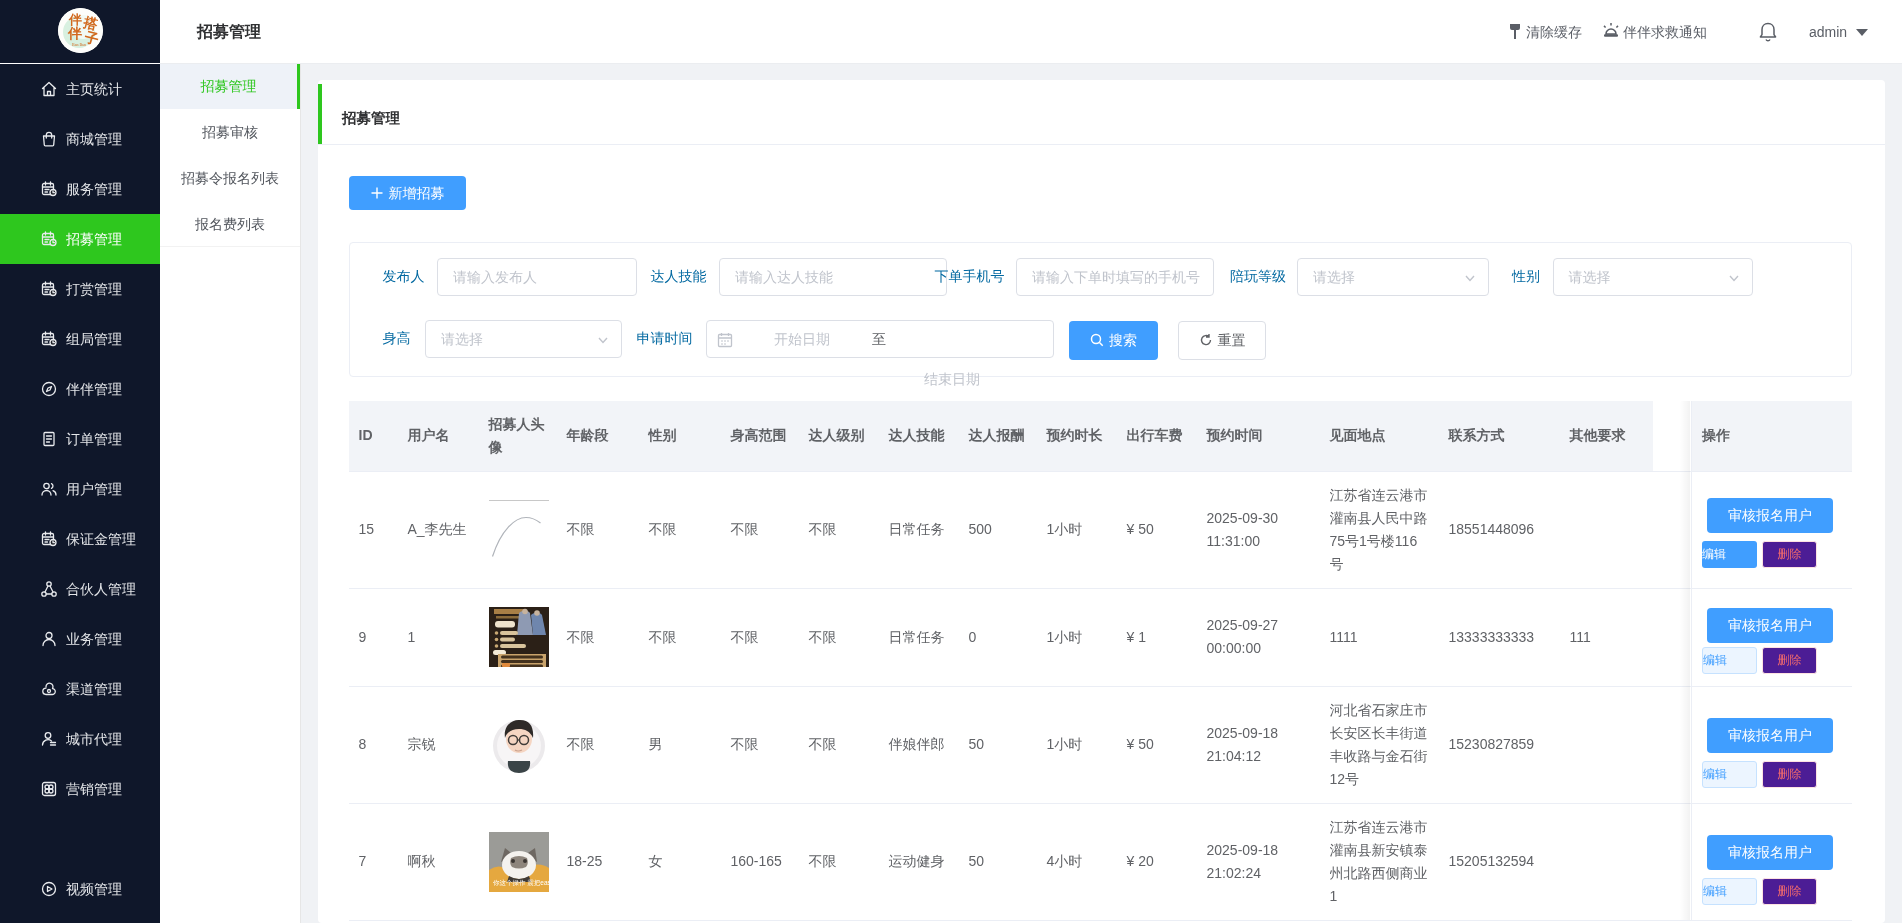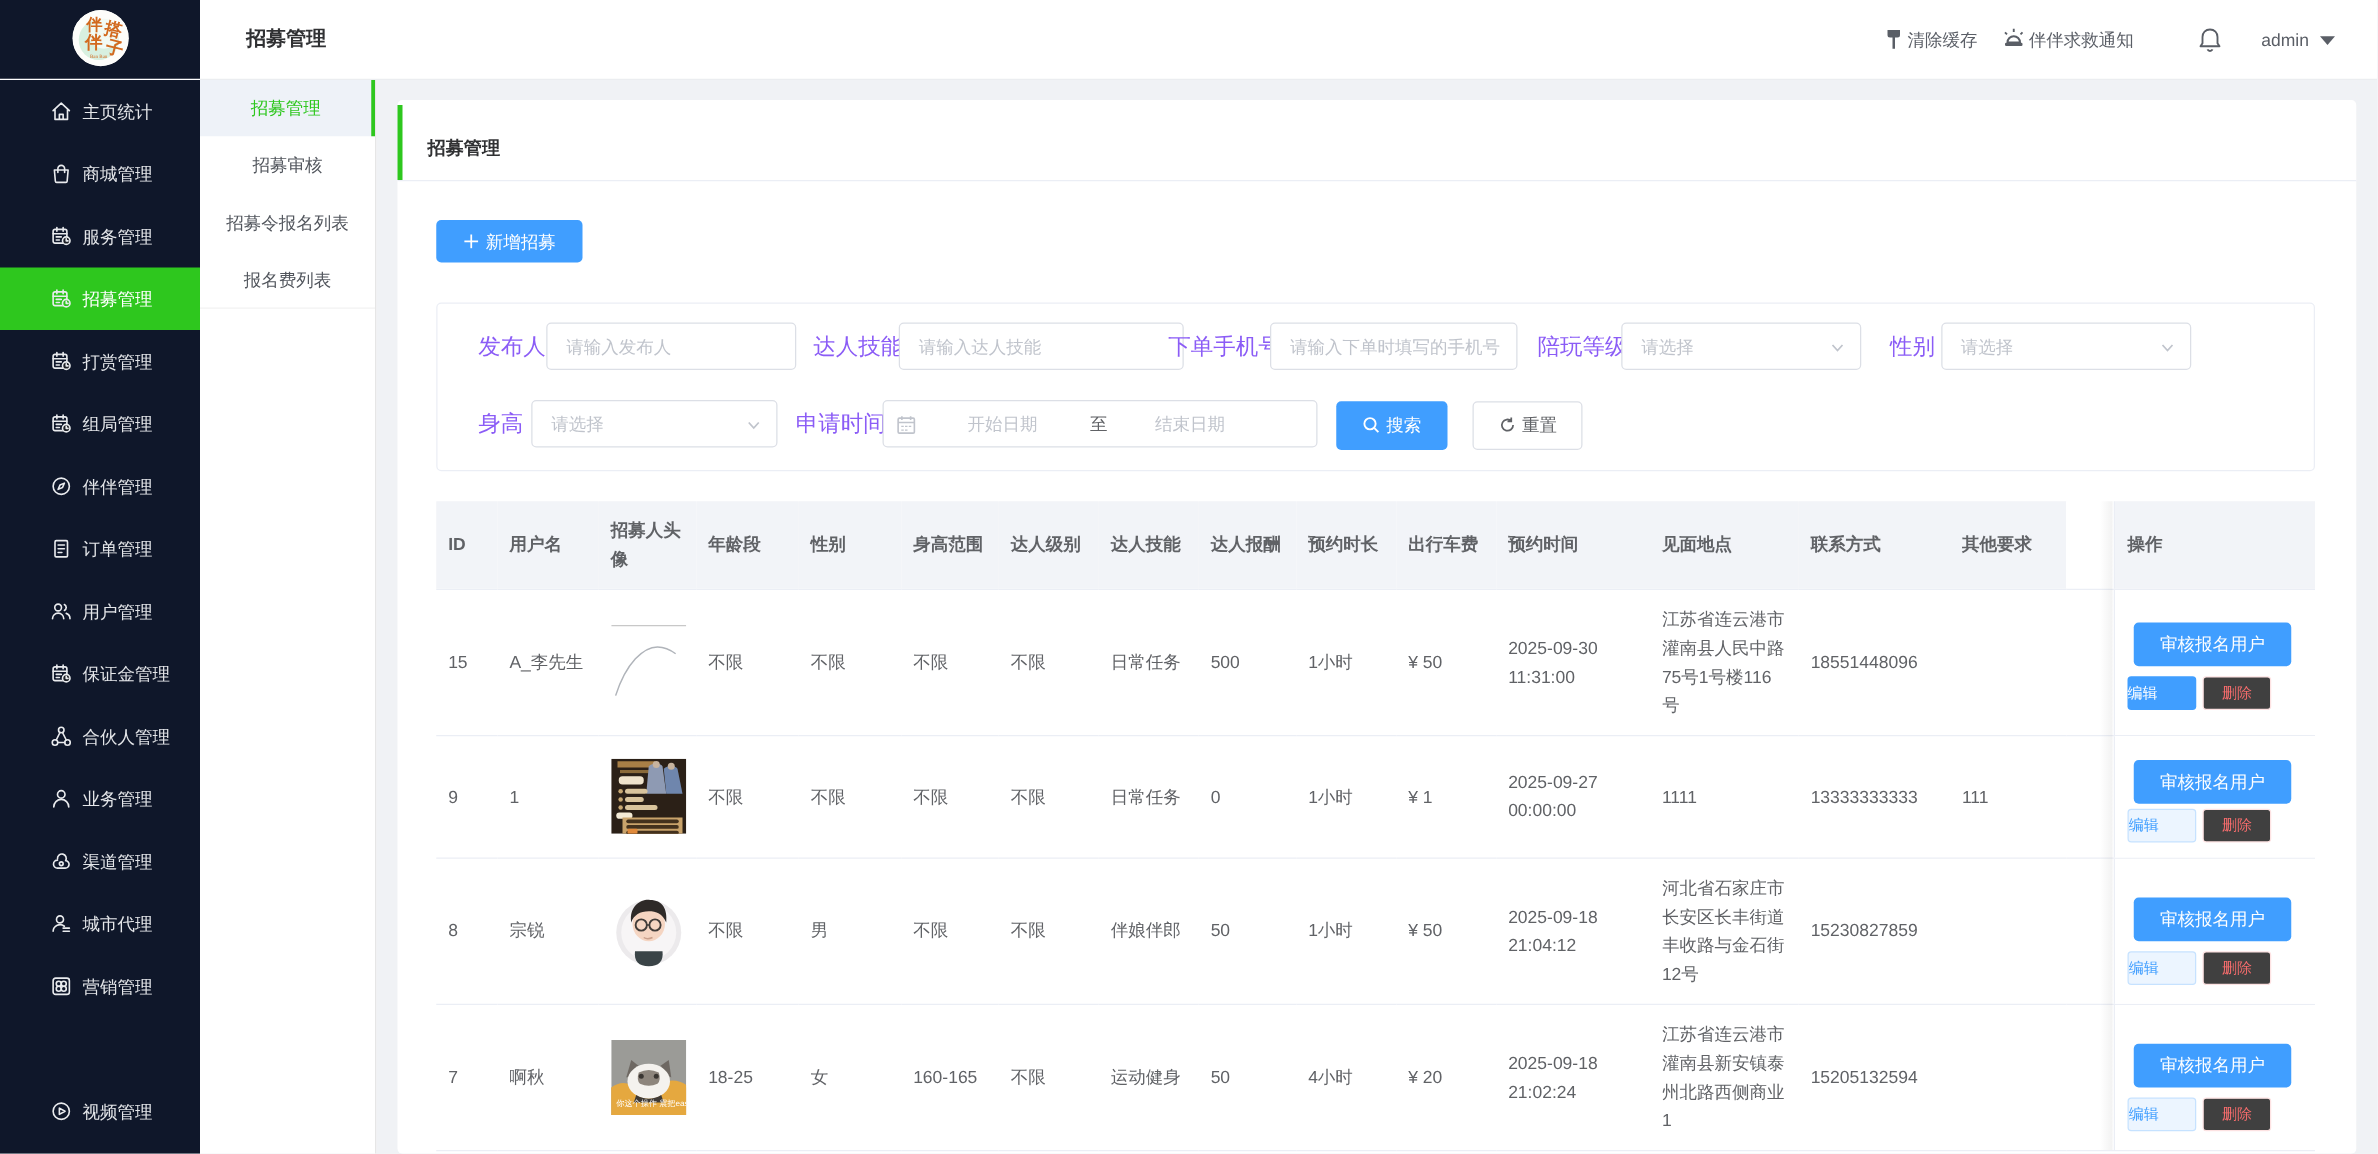--- a/index.html
+++ b/index.html
@@ -24,39 +24,39 @@
 .hitem { position:absolute; z-index:6; top:0; height:64px; line-height:64px; font-size:14px; color:#5a5e66; }
 
 #main { left:301px; top:64px; width:1601px; height:859px; background:#f0f2f5; }
 #card { left:17px; top:16px; width:1567px; height:843px; background:#fff; border-radius:4px; }
 #card-title { left:24px; top:29px; font-size:14.5px; font-weight:bold; color:#303133; }
 #green-bar { left:0; top:4px; width:4px; height:60px; background:#2ec71e; }
 #card-divider { left:0; top:64px; width:1567px; height:1px; background:#ebeef5; }
 .btn-add { position:absolute; left:31px; top:96px; width:117px; height:34px; background:#409eff; border-radius:4px; color:#fff; font-size:14px; text-align:center; line-height:34px; }
 
 #filter { left:30.5px; top:161.5px; width:1503px; height:135px; border:1px solid #ebeef5; border-radius:4px; }
-.flabel { position:absolute; font-size:18px; color:#8b5cf6; height:38px; line-height:38px; }
+.flabel { position:absolute; font-size:14px; color:#0369a1; height:38px; line-height:38px;font-family:Liberation Mono, monospace; }
 .finput { position:absolute; height:38px; border:1px solid #dcdfe6; border-radius:4px; background:#fff; font-size:14px; color:#c0c4cc; line-height:36px; padding-left:15px; }
 .btn-search { position:absolute; left:719.5px; top:78px; width:89px; height:39px; background:#409eff; border-radius:4px; color:#fff; font-size:14px; text-align:center; line-height:39px; }
 .btn-reset { position:absolute; left:828.5px; top:78px; width:88px; height:39px; background:#fff; border:1px solid #dcdfe6; border-radius:4px; color:#606266; font-size:14px; text-align:center; line-height:37px; }
 
 #tablewrap { left:30.5px; top:320.6px; width:1503px; }
 table { border-collapse:collapse; table-layout:fixed; width:1503px; font-size:14px; color:#606266; }
 th { background:#f2f4f8; color:#606266; font-weight:bold; text-align:left; padding:12px 10px; line-height:23px; border-bottom:1px solid #ebeef5; }
 td { padding:12px 10px; line-height:23px; text-align:left; vertical-align:middle; border-bottom:1px solid #ebeef5; background:#fff; }
 .opcell { position:relative; border-left:1px solid #ebeef5; }
 th.gut { background:#fff; }
 td.gut { background:#fff; }
 .opwrap { margin-left:0; margin-top:7px; }
 .btn-audit { display:block; margin:0 0 8px 5px; width:126px; height:35px; background:#409eff; border-radius:4px; color:#fff; font-size:14px; text-align:center; line-height:35px; }
 .btn-edit { display:inline-block; width:55px; height:27px; border-radius:3px; font-size:12px; text-align:left; line-height:25px; background:#ecf5ff; border:1px solid #c6e2ff; color:#409eff; margin-right:5px; }
 .btn-edit.hov { background:#409eff; border-color:#409eff; color:#fff; line-height:27px; border:none; }
 .r2 .btn-audit { margin-bottom:4px; }
 .r3 .opwrap, .r4 .opwrap { margin-top:12px; margin-bottom:-5px; }
-.btn-del { display:inline-block; width:55px; height:27px; border-radius:3px; font-size:12px; text-align:center; line-height:25px; background:#404040; border:1px solid #fde2e2; color:#f56c6c; }
+.btn-del { display:inline-block; width:55px; height:27px; border-radius:3px; font-size:12px; text-align:center; line-height:25px; background:#4c1d95; border:1px solid #fde2e2; color:#f56c6c; }
 .opwrap { text-align:left; }
 </style>
 </head>
 <body>
 <div id="app">
 
   <div class="abs" id="topbar"></div>
   <svg class="abs" style="left:1508px; top:22px; z-index:6;" width="16" height="18" viewBox="0 0 16 18">
     <path d="M2 2 h10 v4 a2 2 0 0 1 -2 2 h-2 v6 h-2 v-6 h-2 a2 2 0 0 1 -2 -2 z" fill="#5a5e66"></path>
     <rect x="6" y="14" width="2" height="3" fill="#5a5e66"></rect>
@@ -104,21 +104,21 @@
             </svg></div>
         <div class="flabel" style="left:287px; top:77px;">申请时间</div>
         <div class="finput" style="left:356.5px; top:77px; width:348px; padding-left:0;">
             <svg style="position:absolute; left:10px; top:11px;" width="16" height="16" viewBox="0 0 16 16">
               <rect x="1.5" y="2.5" width="13" height="12" rx="1" fill="none" stroke="#c0c4cc" stroke-width="1.3"></rect>
               <path d="M1.5 6 h13 M4.5 1 v3 M11.5 1 v3" stroke="#c0c4cc" stroke-width="1.3" fill="none"></path>
               <path d="M4 9 h2 M7 9 h2 M10 9 h2 M4 12 h2 M7 12 h2" stroke="#c0c4cc" stroke-width="1" fill="none"></path>
             </svg>
             <span style="position:absolute; left:67px;">开始日期</span>
             <span style="position:absolute; left:165px; color:#606266;">至</span>
-            <span style="position:absolute; left:217px;">结束日期</span>
+            <span style="position:absolute; left:217px;margin-top:40px;">结束日期</span>
           </div>
         <div class="btn-search"><svg style="vertical-align:-2px; margin-right:5px;" width="14" height="14" viewBox="0 0 14 14">
               <circle cx="6" cy="6" r="4.5" fill="none" stroke="#fff" stroke-width="1.5"></circle>
               <path d="M9.5 9.5 L12.7 12.7" stroke="#fff" stroke-width="1.5"></path>
             </svg>搜索</div>
         <div class="btn-reset"><svg style="vertical-align:-2px; margin-right:5px;" width="14" height="14" viewBox="0 0 14 14">
               <path d="M11.5 7 a4.5 4.5 0 1 1 -1.4 -3.2 M10 1 v3 h-3" fill="none" stroke="#606266" stroke-width="1.4"></path>
             </svg>重置</div>
       </div>
       <div class="abs" style="left:1362px; top:321px; width:10px; height:519px; background:linear-gradient(to right, rgba(0,0,0,0), rgba(0,0,0,0.05)); z-index:2;"></div>

